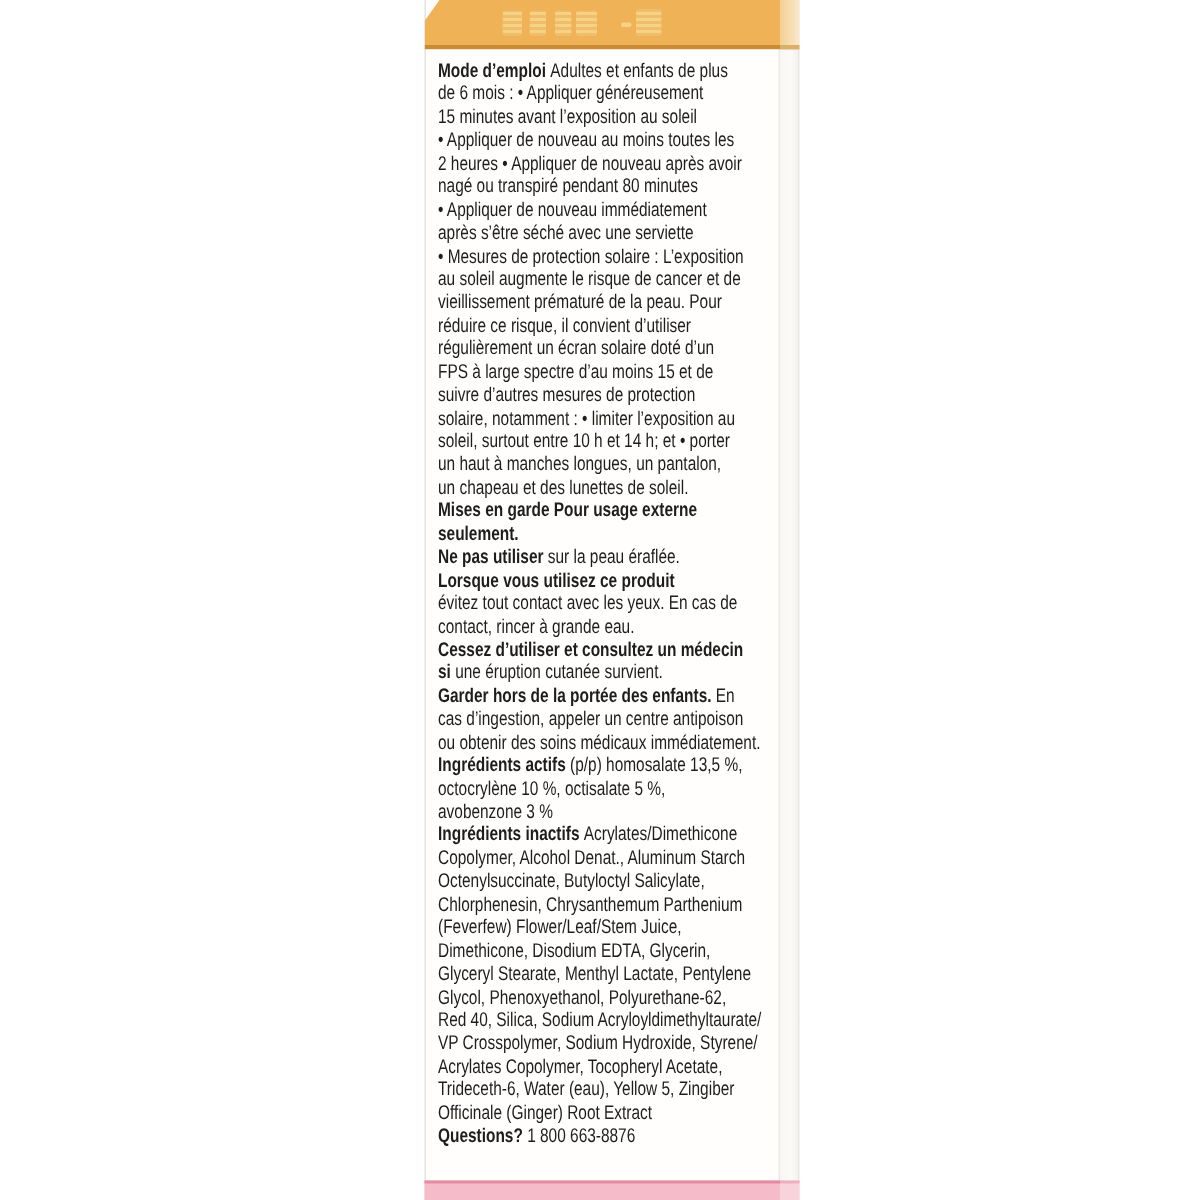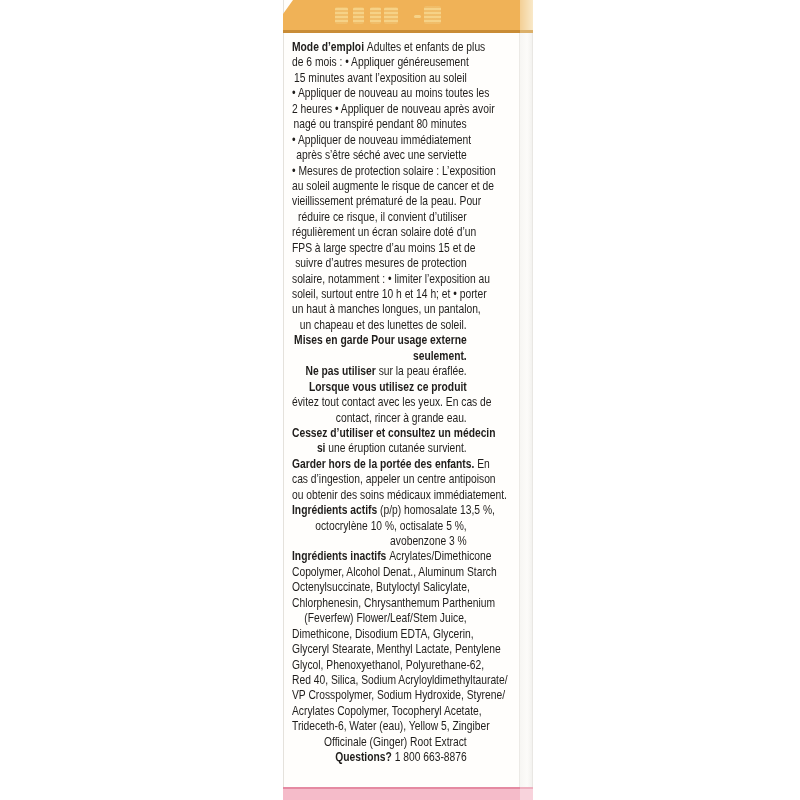--- a/index.html
+++ b/index.html
@@ -2,21 +2,21 @@
 <html><head>
 <meta charset="utf-8">
 <style>
   html,body{margin:0;padding:0;}
   body{
     width:800px;height:800px;
     background:#ffffff;
     font-family:"Liberation Sans",sans-serif;
     overflow:hidden;
   }
-  .stage{position:relative;width:800px;height:800px;background:var(--page_background,#fff);text-align:right;}
+  .stage{position:relative;width:800px;height:800px;background:var(--page_background,#fff);}
 
   
   .box{position:absolute;left:283px;top:0;width:250px;height:800px;}
 
   .front-panel{
     position:absolute;left:0;top:0;width:237px;height:800px;
     background:var(--panel,#fffefc);
     border-left:1px solid #e5e2dc;
     border-right:1px solid #eceae6;
     box-sizing:border-box;

